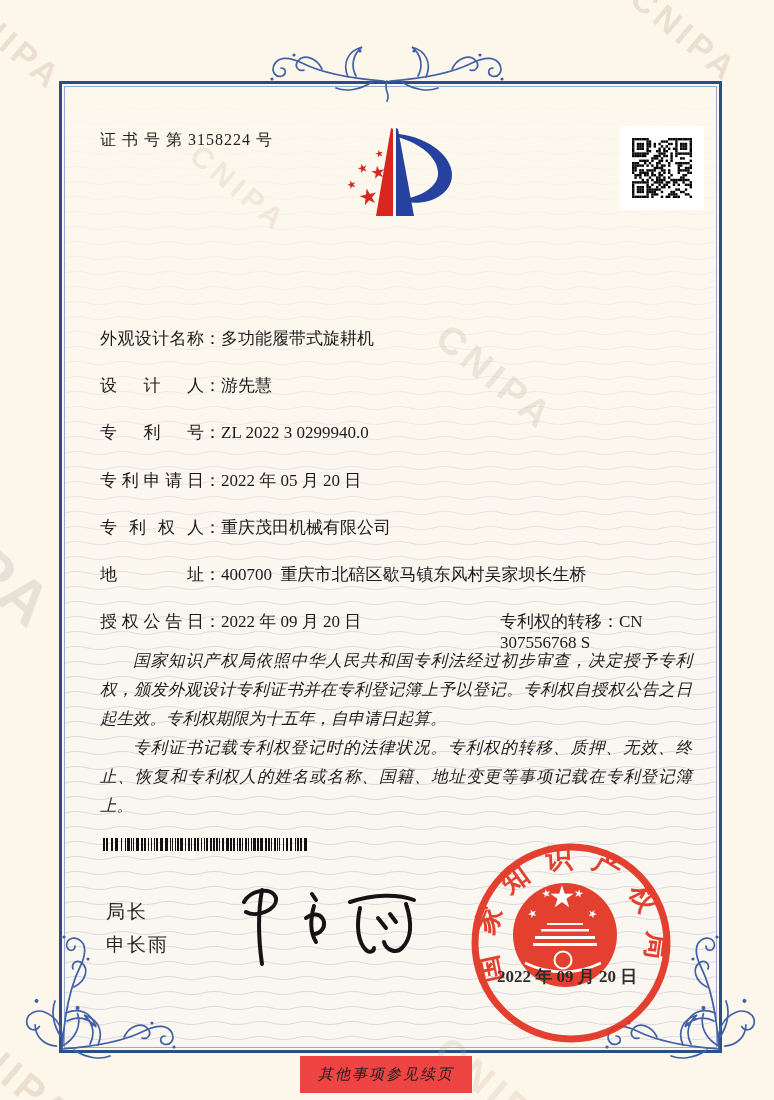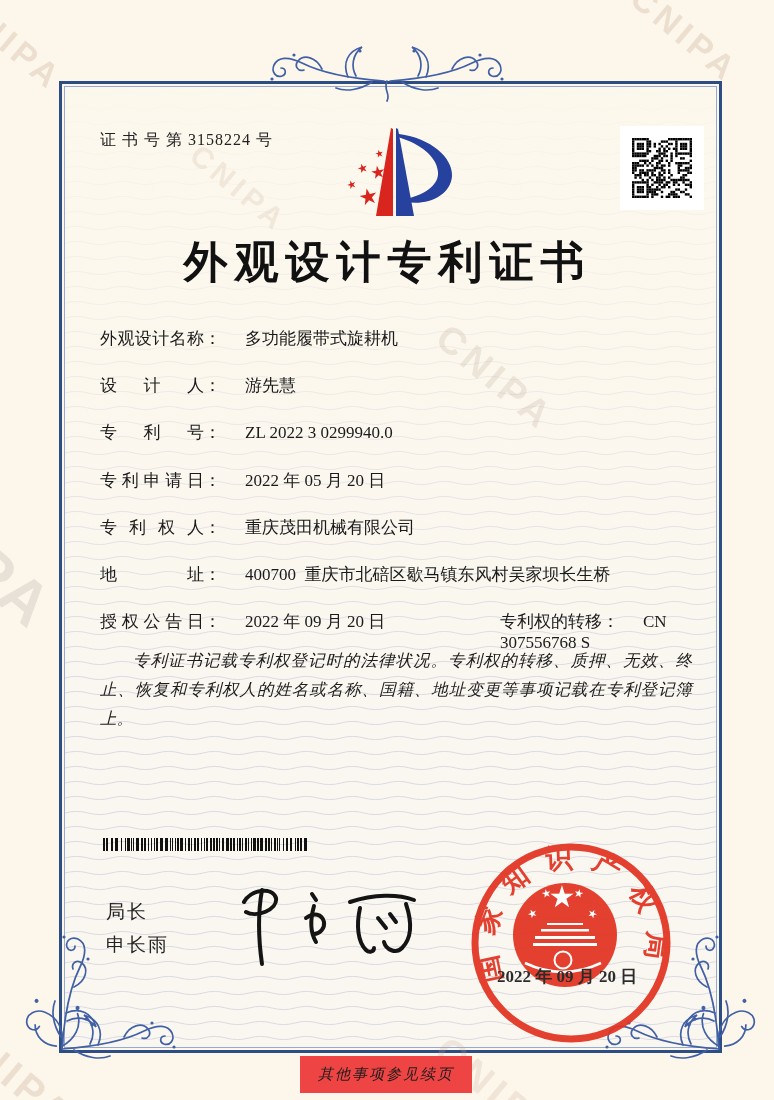--- a/index.html
+++ b/index.html
@@ -10,21 +10,21 @@
       color:rgba(198,168,144,0.30);letter-spacing:5px;transform-origin:0 0;white-space:nowrap;z-index:2;}
   
   .page{position:absolute;left:59px;top:81px;width:657px;height:966px;border:3px solid #2d4d85;z-index:1;}
   .page-inner{position:absolute;inset:2px;border:1px solid #96a9cf;background:#faf7f0;overflow:hidden;}
   .shade{position:absolute;inset:0;background:linear-gradient(180deg,rgba(253,248,236,0.95) 0%,rgba(253,248,236,0.55) 30%,rgba(253,248,236,0) 62%);}
   .content{position:absolute;inset:0;z-index:3;}
   .certno{position:absolute;left:100px;top:130px;font-size:16px;letter-spacing:1px;color:#222;}
   .title{position:absolute;left:59px;top:233px;width:657px;text-align:center;font-size:44px;font-weight:bold;letter-spacing:7px;color:#111;}
   .row{position:absolute;left:100px;height:24px;font-size:17px;color:#1a1a1a;white-space:nowrap;}
   .lbl{display:inline-block;width:104px;text-align:justify;text-align-last:justify;vertical-align:bottom;}
-  .val{white-space:pre-wrap;margin-left:24px;}
+  .val{white-space:pre-wrap;}
   .grant2{position:absolute;left:400px;top:0;}
   .legal{position:absolute;left:100px;top:646px;width:592px;font-size:16.5px;line-height:29px;
          text-align:justify;color:#1d1d1d;font-style:italic;}
   .legal p{margin:0;text-indent:2em;}
   .signer{position:absolute;left:106px;font-family:Liberation Serif, serif;font-size:19px;color:#222;letter-spacing:2px;}
   .footer-page{position:absolute;left:59px;top:1014px;width:657px;text-align:center;font-size:13px;letter-spacing:2px;color:#222;}
   .cont-box{position:absolute;left:300px;top:1056px;width:172px;height:37px;background:#ef4444;z-index:3;
             text-align:center;line-height:37px;font-size:15px;font-style:italic;letter-spacing:2px;color:#1d1d1d;}
   .qrbox{position:absolute;left:620px;top:126px;width:84px;height:84px;background:#fff;}
   svg{display:block;}
@@ -481,21 +481,20 @@
           <rect x="12" y="24" width="1" height="1" fill="#000"></rect>
           <rect x="14" y="24" width="1" height="1" fill="#000"></rect>
           <rect x="15" y="24" width="1" height="1" fill="#000"></rect>
           <rect x="17" y="24" width="1" height="1" fill="#000"></rect>
           <rect x="18" y="24" width="1" height="1" fill="#000"></rect>
           <rect x="19" y="24" width="1" height="1" fill="#000"></rect>
           <rect x="24" y="24" width="1" height="1" fill="#000"></rect>
         </svg>
     </div>
 
-    <div class="title">外观设计专利证书</div>
 
     <div class="row" style="top:327px">
       <span class="lbl">外观设计名称</span><span>：</span><span class="val">多功能履带式旋耕机</span>
     </div>
     <div class="row" style="top:374px">
       <span class="lbl">设计人</span><span>：</span><span class="val">游先慧</span>
     </div>
     <div class="row" style="top:421px">
       <span class="lbl">专利号</span><span>：</span><span class="val">ZL 2022 3 0299940.0</span>
     </div>
@@ -509,20 +508,21 @@
       <span class="lbl">地址</span><span>：</span><span class="val">400700  重庆市北碚区歇马镇东风村吴家坝长生桥</span>
     </div>
     <div class="row" style="top:610px;width:560px">
       <span class="lbl">授权公告日</span><span>：</span><span class="val">2022 年 09 月 20 日</span>
       <span class="grant2">
         <span>专利权的转移</span><span>：</span><span class="val">CN 307556768 S</span>
       </span>
     </div>
 
     <div class="legal">
+      <p>国家知识产权局依照中华人民共和国专利法经过初步审查，决定授予专利权，颁发外观设计专利证书并在专利登记簿上予以登记。专利权自授权公告之日起生效。专利权期限为十五年，自申请日起算。</p>
       <p>专利证书记载专利权登记时的法律状况。专利权的转移、质押、无效、终止、恢复和专利权人的姓名或名称、国籍、地址变更等事项记载在专利登记簿上。</p>
     </div>
 
     <svg id="barcode" class="abs" style="left:103px;top:838px;" width="207" height="13">
         <rect x="0" y="0" width="2" height="13" fill="#111"></rect>
         <rect x="3" y="0" width="2" height="13" fill="#111"></rect>
         <rect x="8" y="0" width="2" height="13" fill="#111"></rect>
         <rect x="12" y="0" width="3" height="13" fill="#111"></rect>
         <rect x="18" y="0" width="1" height="13" fill="#111"></rect>
         <rect x="22" y="0" width="1" height="13" fill="#111"></rect>

